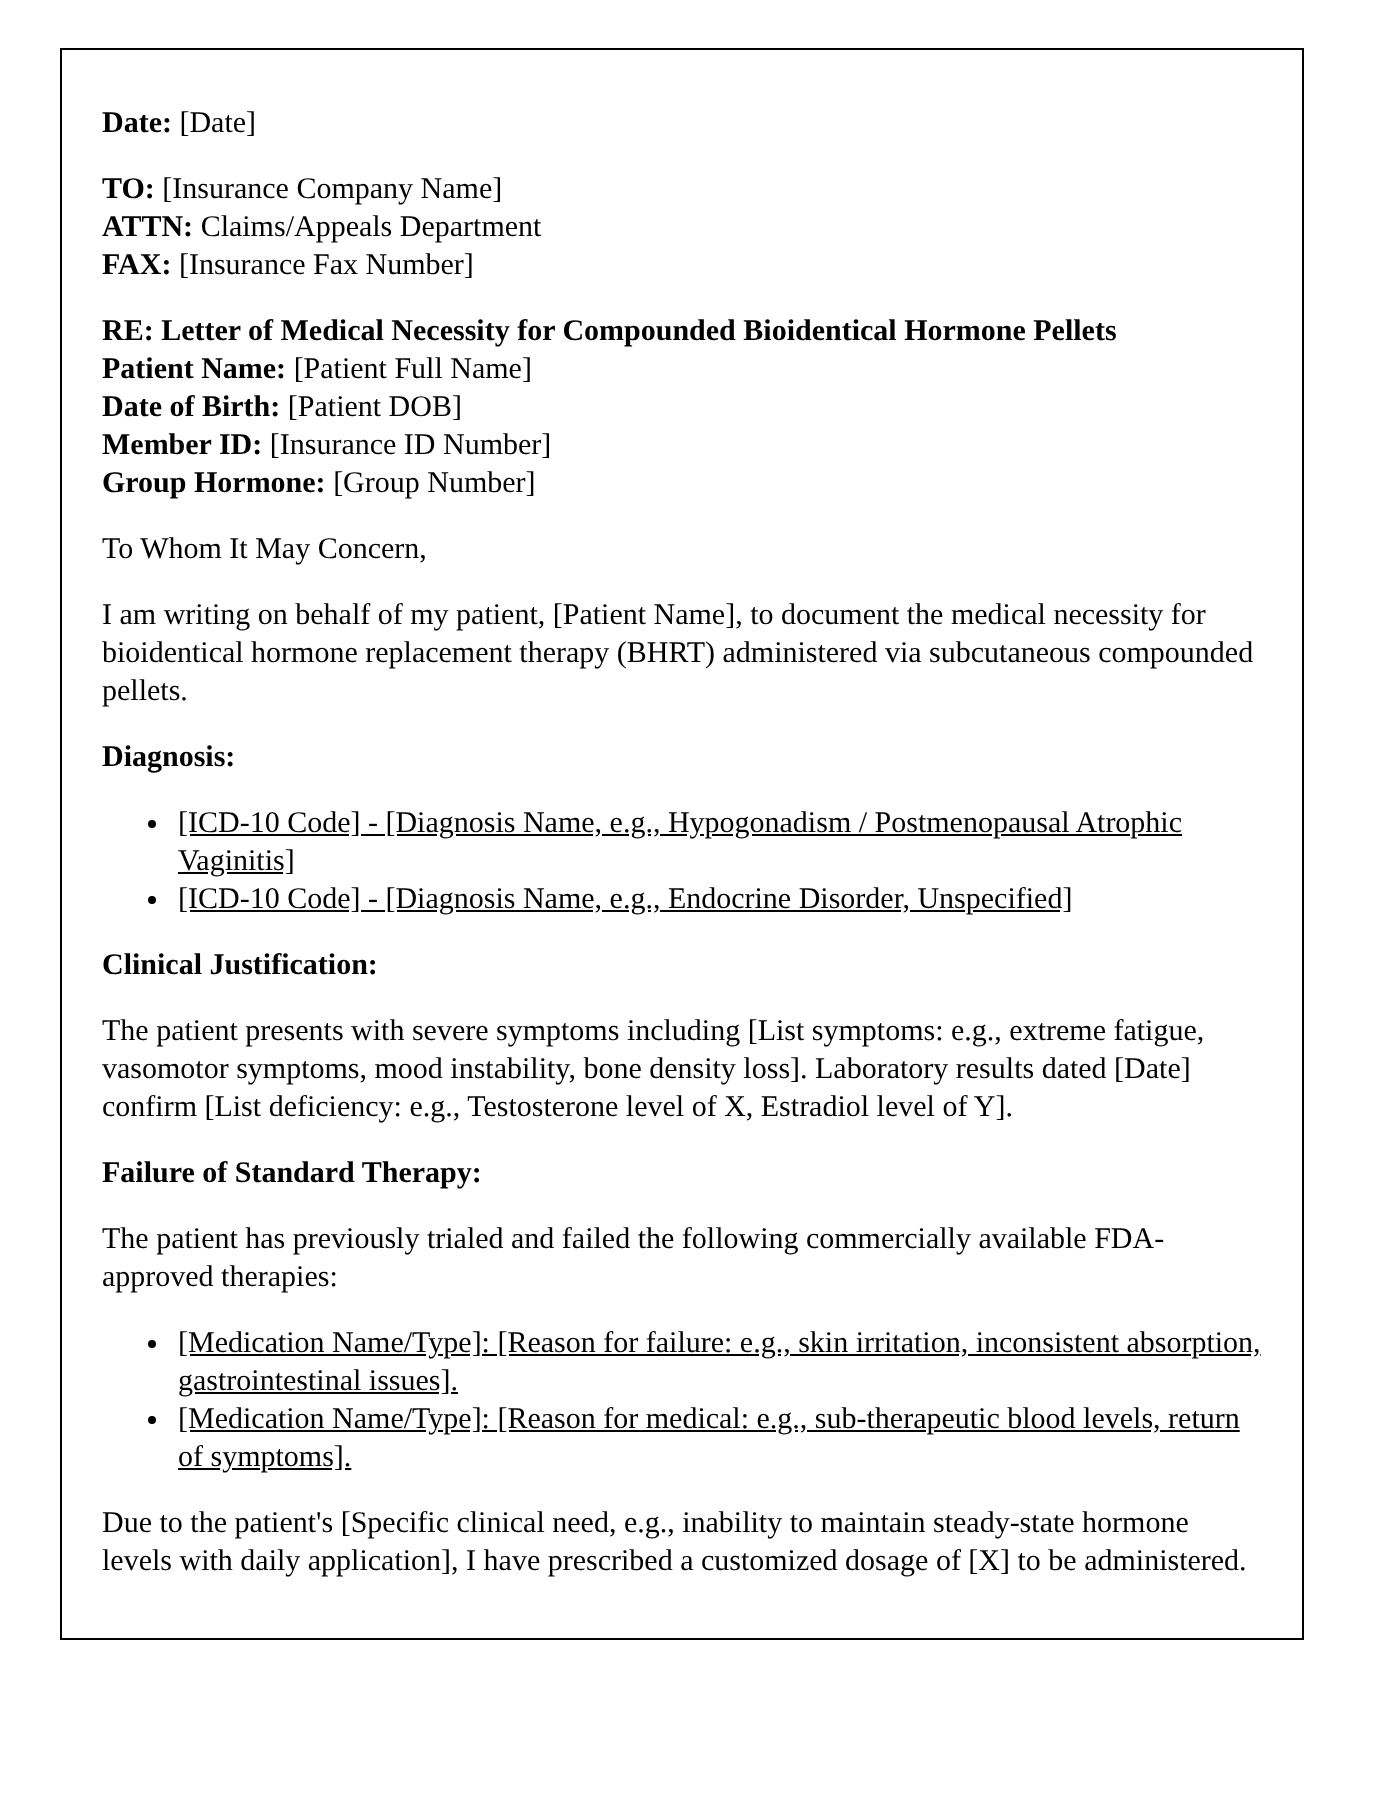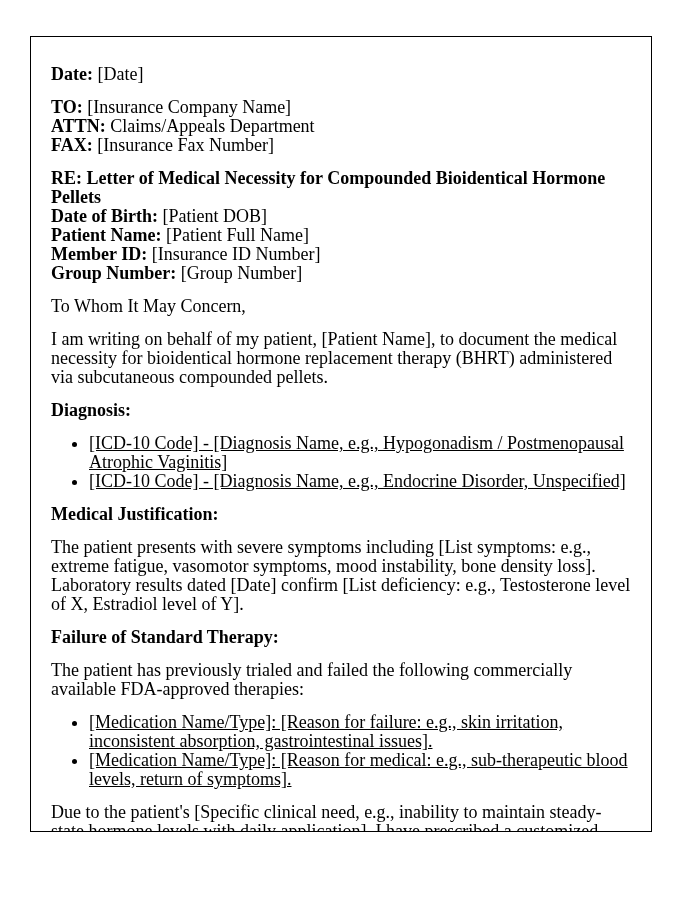--- a/index.html
+++ b/index.html
@@ -7,29 +7,29 @@
     padding: 0;
     background: #ffffff;
     width: 700px;
     height: 900px;
     overflow: hidden;
   }
   .page {
     box-sizing: border-box;
     position: absolute;
     left: 30px;
-    top: 36px;
+    top: 24px;
     width: 622px;
     height: 796px;
     border: 1px solid #000000;
     padding: 28px 20px 0 20px;
     overflow: hidden;
     background: #ffffff;
     font-family: "Liberation Serif", "DejaVu Serif", serif;
-    font-size: 18px;
+    font-size: 15px;
     line-height: 19px;
     color: #000000;
   }
   .page p {
     margin: 0 0 14px 0;
   }
   .page p.tight {
     margin: 0;
   }
   .group {
@@ -57,38 +57,38 @@
   </div>
 
   <div class="group">
     <p class="tight"><span class="bold">TO:</span><span> [Insurance Company Name]</span></p>
     <p class="tight"><span class="bold">ATTN:</span><span> Claims/Appeals Department</span></p>
     <p class="tight"><span class="bold">FAX:</span><span> [Insurance Fax Number]</span></p>
   </div>
 
   <div class="group">
     <p class="tight bold">RE: Letter of Medical Necessity for Compounded Bioidentical Hormone Pellets</p>
+    <p class="tight"><span class="bold">Patient Name:</span><span> [Patient Full Name]</span></p>
     <p class="tight"><span class="bold">Date of Birth:</span><span> [Patient DOB]</span></p>
-    <p class="tight"><span class="bold">Patient Name:</span><span> [Patient Full Name]</span></p>
     <p class="tight"><span class="bold">Member ID:</span><span> [Insurance ID Number]</span></p>
-    <p class="tight"><span class="bold">Group Number:</span><span> [Group Number]</span></p>
+    <p class="tight"><span class="bold">Group Hormone:</span><span> [Group Number]</span></p>
   </div>
 
   <p>To Whom It May Concern,</p>
 
   <p>I am writing on behalf of my patient, [Patient Name], to document the medical necessity for bioidentical hormone replacement therapy (BHRT) administered via subcutaneous compounded pellets.</p>
 
   <p class="bold">Diagnosis:</p>
 
   <ul class="letter-list">
     <li>[ICD-10 Code] - [Diagnosis Name, e.g., Hypogonadism / Postmenopausal Atrophic Vaginitis]</li>
     <li>[ICD-10 Code] - [Diagnosis Name, e.g., Endocrine Disorder, Unspecified]</li>
   </ul>
 
-  <p class="bold">Medical Justification:</p>
+  <p class="bold">Clinical Justification:</p>
 
   <p>The patient presents with severe symptoms including [List symptoms: e.g., extreme fatigue, vasomotor symptoms, mood instability, bone density loss]. Laboratory results dated [Date] confirm [List deficiency: e.g., Testosterone level of X, Estradiol level of Y].</p>
 
   <p class="bold">Failure of Standard Therapy:</p>
 
   <p>The patient has previously trialed and failed the following commercially available FDA-approved therapies:</p>
 
   <ul class="letter-list">
     <li>[Medication Name/Type]: [Reason for failure: e.g., skin irritation, inconsistent absorption, gastrointestinal issues].</li>
     <li>[Medication Name/Type]: [Reason for medical: e.g., sub-therapeutic blood levels, return of symptoms].</li>

